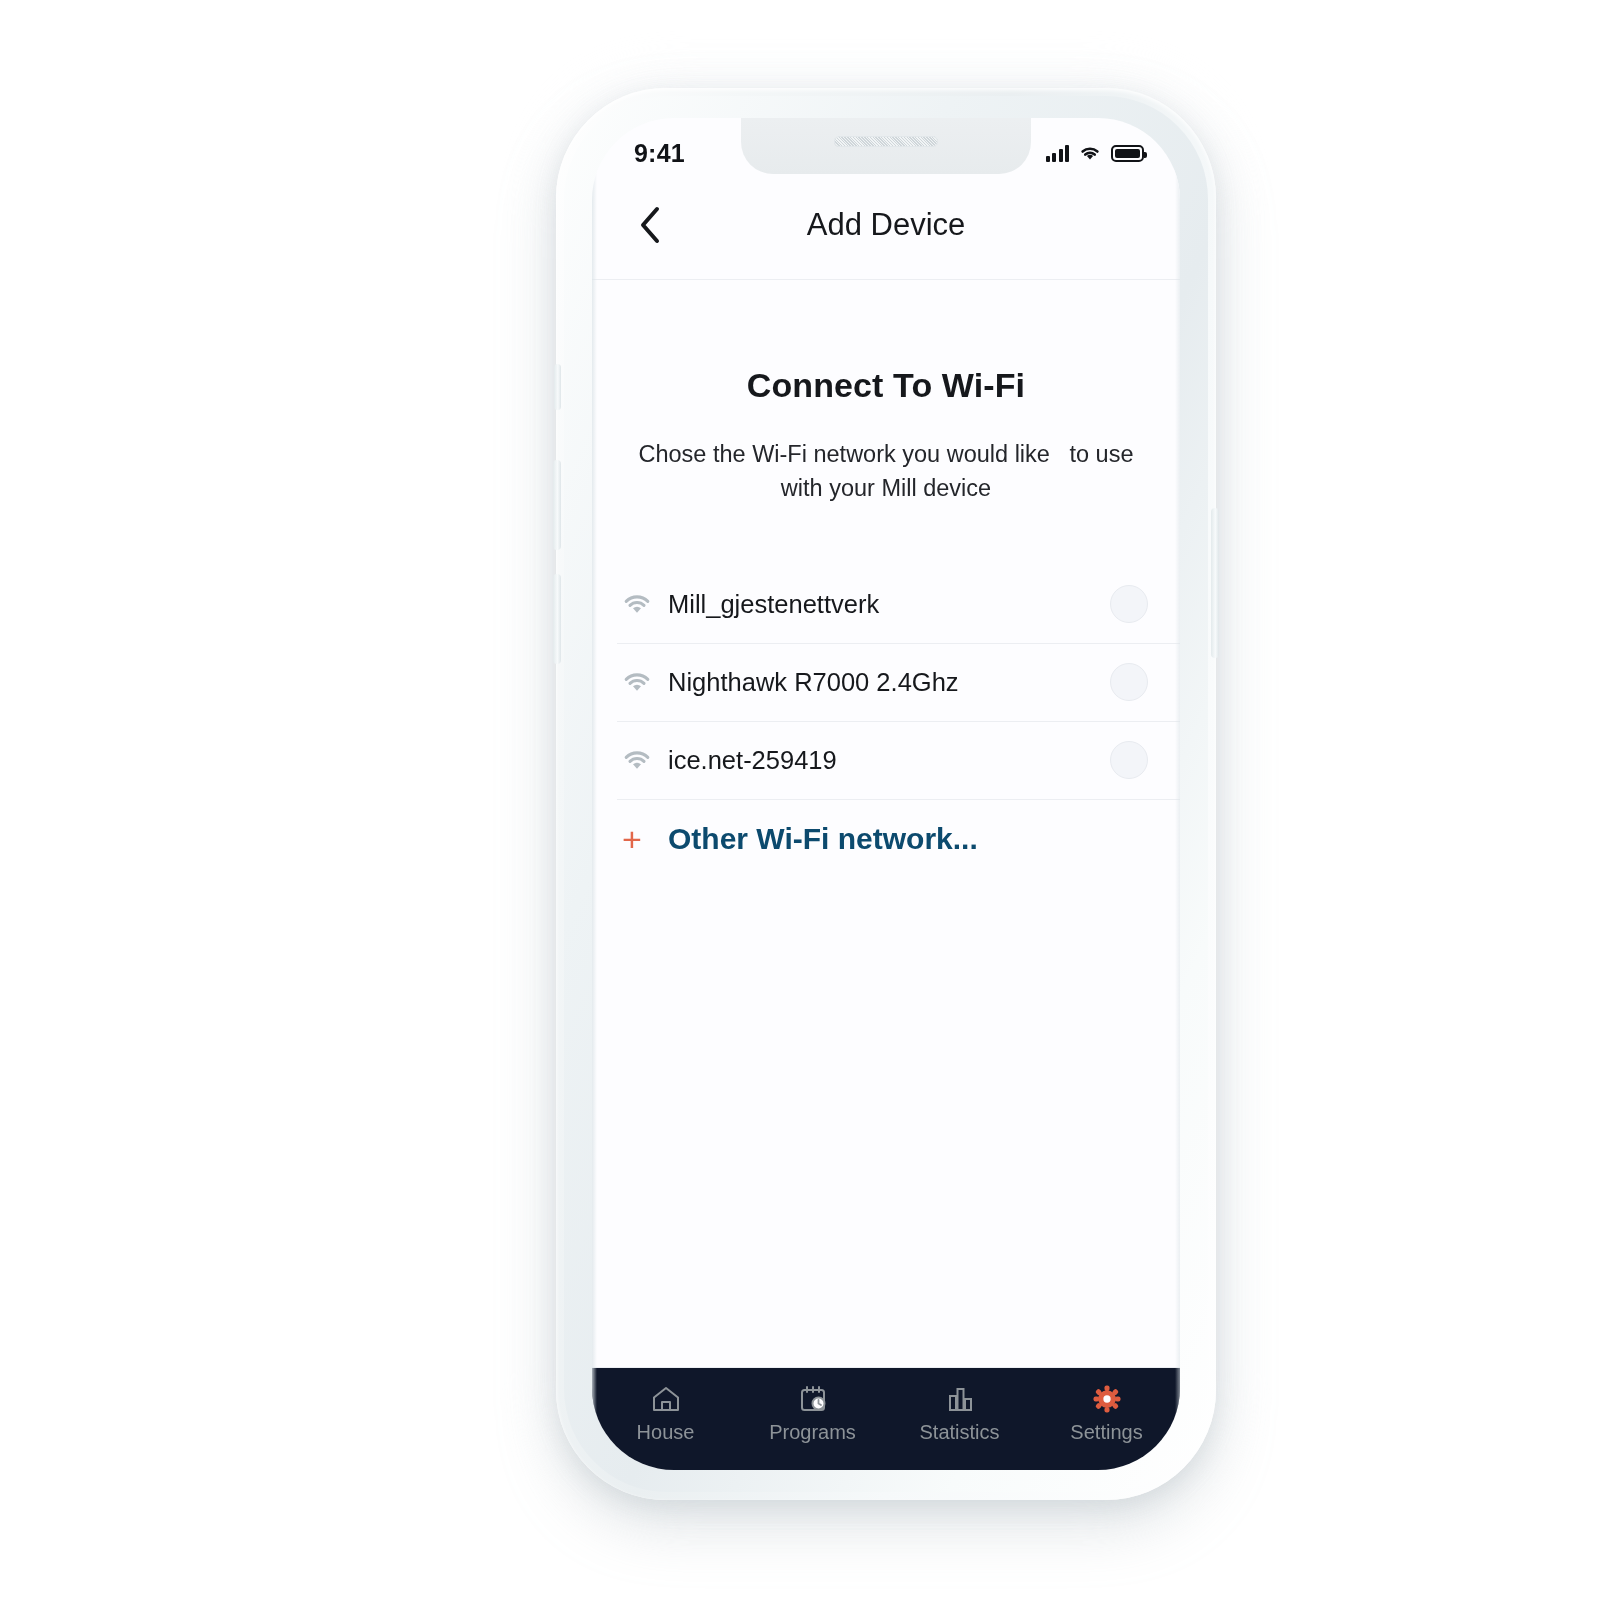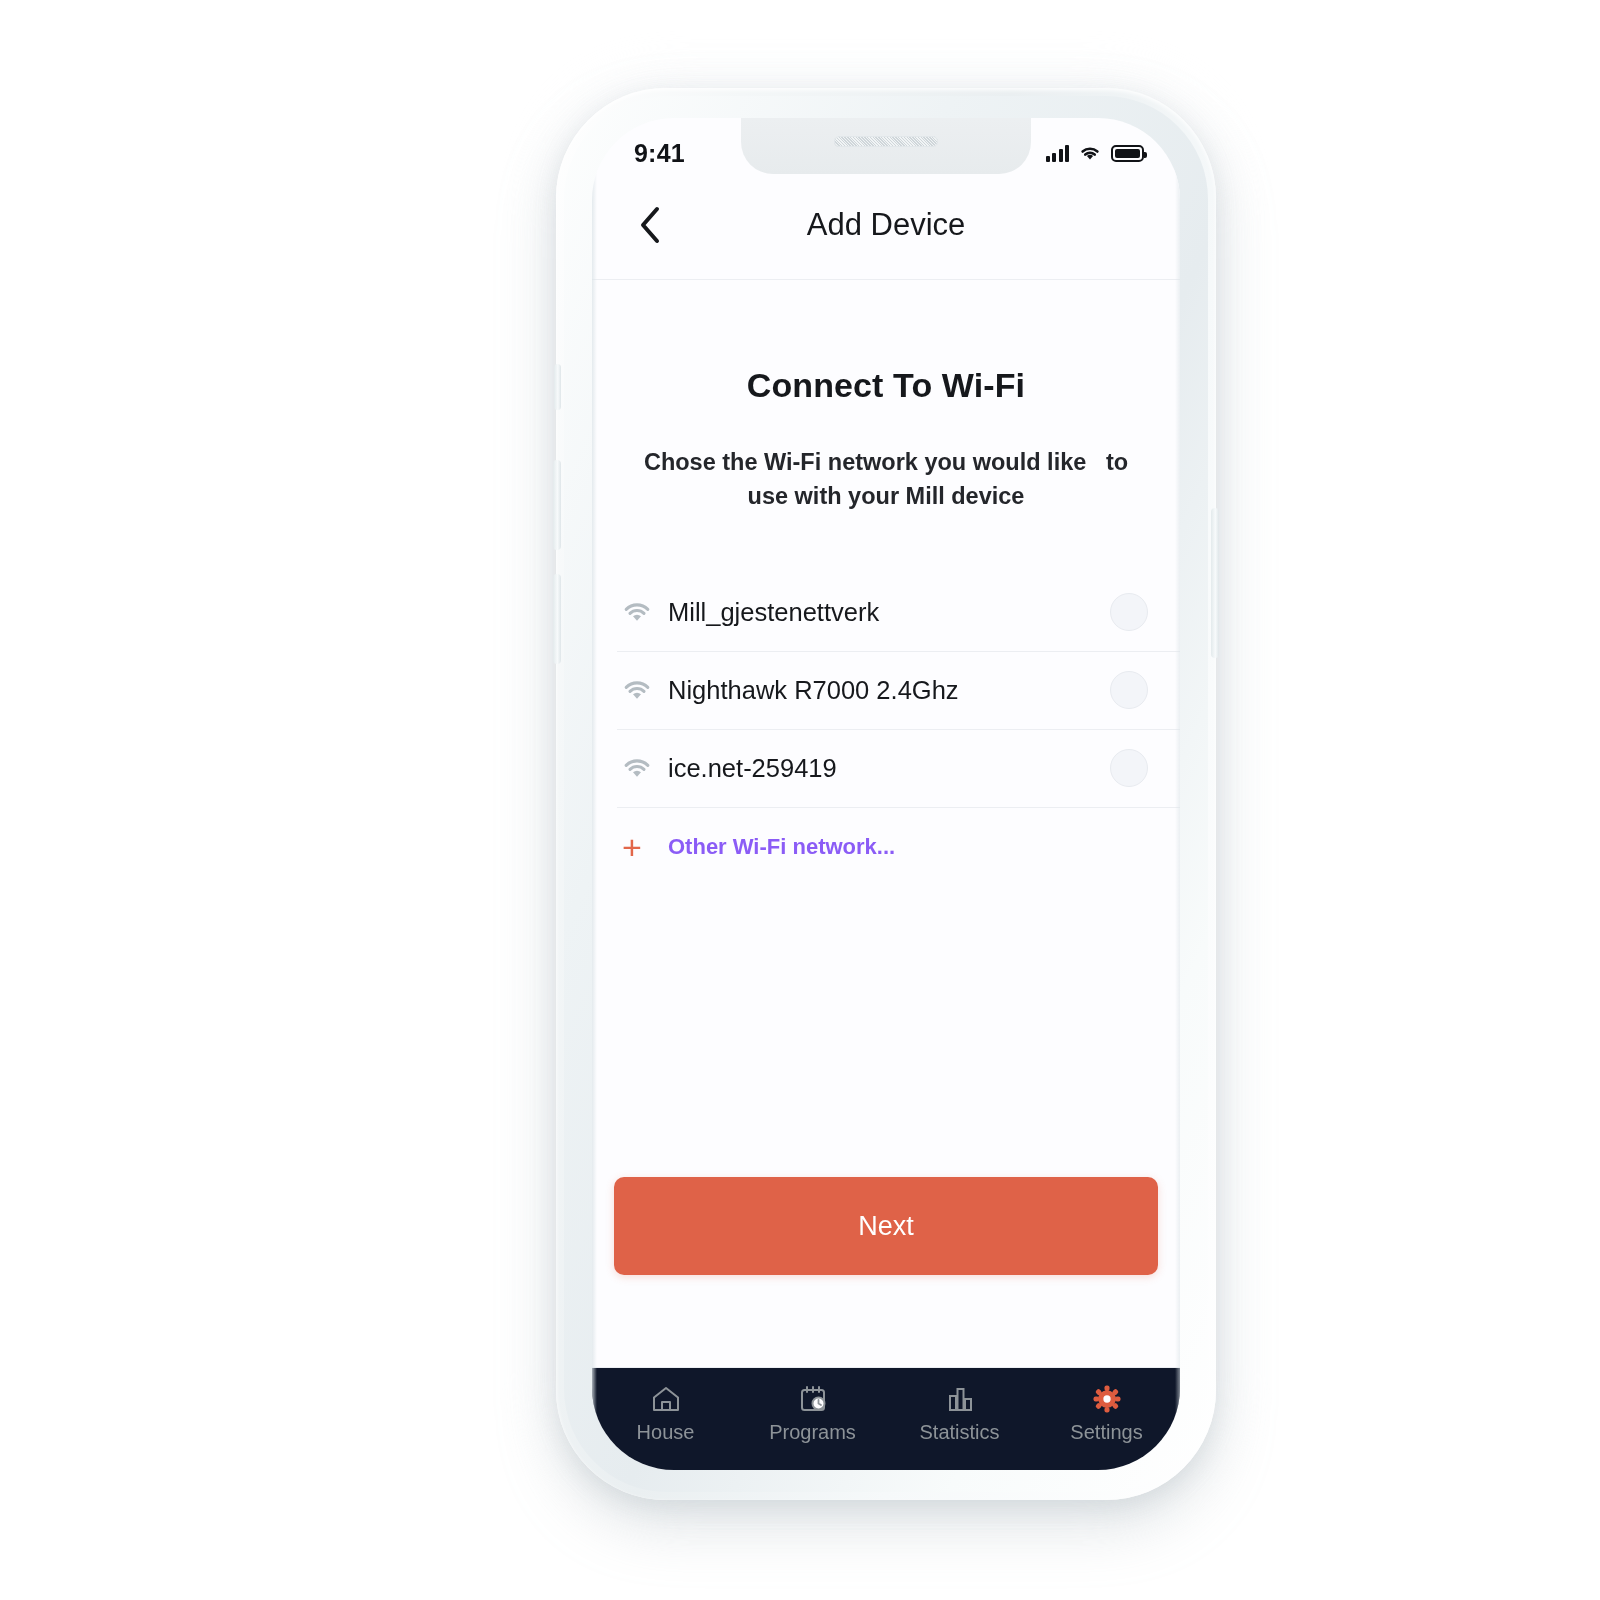--- a/index.html
+++ b/index.html
@@ -190,27 +190,27 @@
   .page-title {
     margin-top: 77px;
     text-align: center;
     font-size: 34px;
     font-weight: 700;
     color: #16181c;
     letter-spacing: .1px;
   }
 
   .page-sub {
-    margin: 40px auto 0;
+    margin: 32px auto 0;
     width: 500px;
     text-align: center;
     font-size: 23.5px;
     line-height: 1.45;
     color: #24262b;
-    font-weight: 700;
+    font-weight: 400;
     white-space: pre-wrap;
   }
 
   
   .wifi-list {
     margin-top: 60px;
   }
   .wifi-row {
     position: relative;
     height: 78px;
@@ -262,23 +262,23 @@
   .plus-ico {
     width: 42px;
     font-size: 34px;
     line-height: 1;
     color: #e2674a;
     font-weight: 400;
     display: flex;
     align-items: center;
   }
   .other-label {
-    font-size: 22px;
+    font-size: 30px;
     font-weight: 700;
-    color: #8b5cf6;
+    color: #0c4a6e;
     margin-left: 4px;
   }
 
   
   .next-btn {
     position: absolute;
     left: 22px;
     right: 22px;
     bottom: 92px;
     height: 98px;
@@ -429,21 +429,20 @@
             <span class="wifi-name">ice.net-259419</span>
             <span class="radio"></span>
           </div>
 
           <div class="wifi-row other">
             <span class="plus-ico">+</span>
             <span class="other-label">Other Wi-Fi network...</span>
           </div>
         </div>
 
-        <button class="next-btn">Next</button>
       </div>
 
       <div class="tab-bar">
 
         <div class="tab">
           <svg width="32" height="30" viewBox="0 0 32 30">
             <path d="M4 13.5 L16 4 L28 13.5 L28 26 L4 26 Z" stroke="#8d9398" stroke-width="2" fill="none" stroke-linejoin="round"></path>
             <path d="M12 26 L12 18 L20 18 L20 26" stroke="#8d9398" stroke-width="2" fill="none" stroke-linejoin="round"></path>
           </svg>
           <span class="tab-label">House</span>

